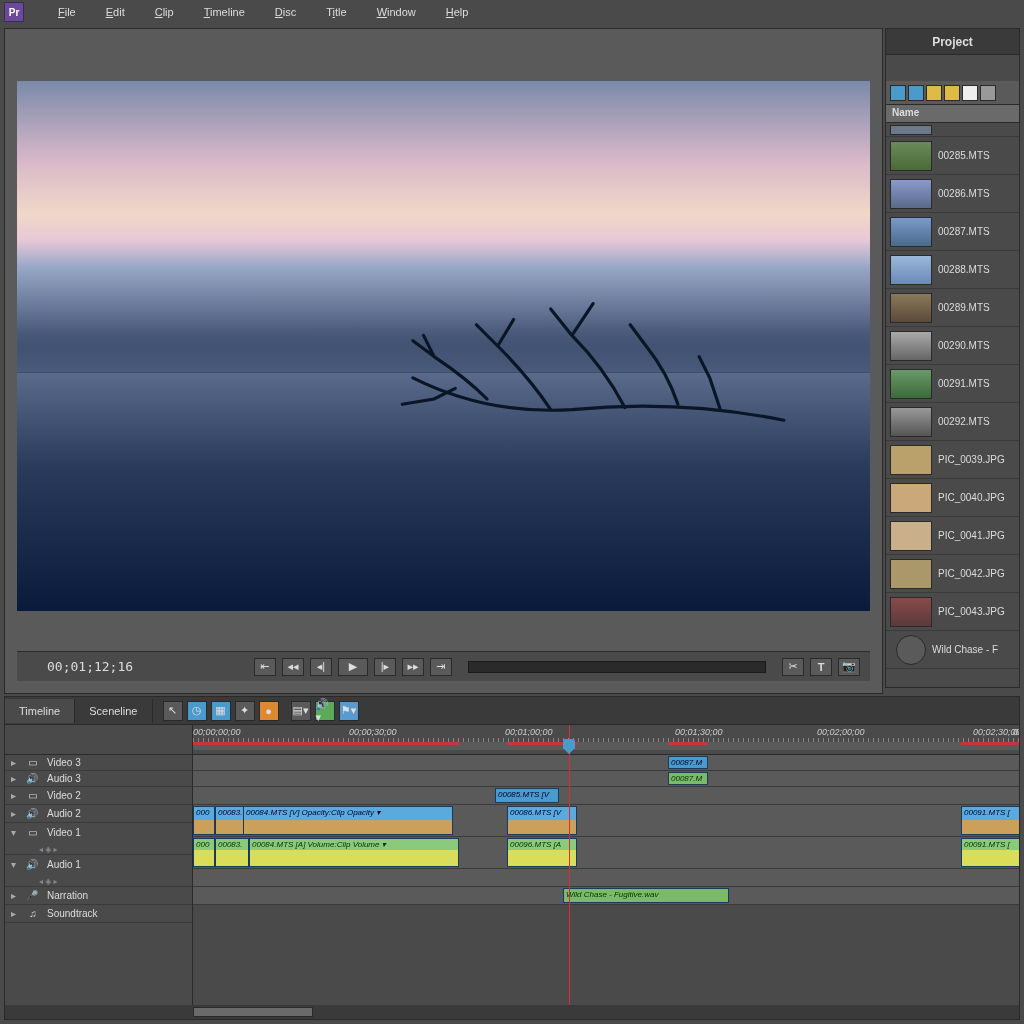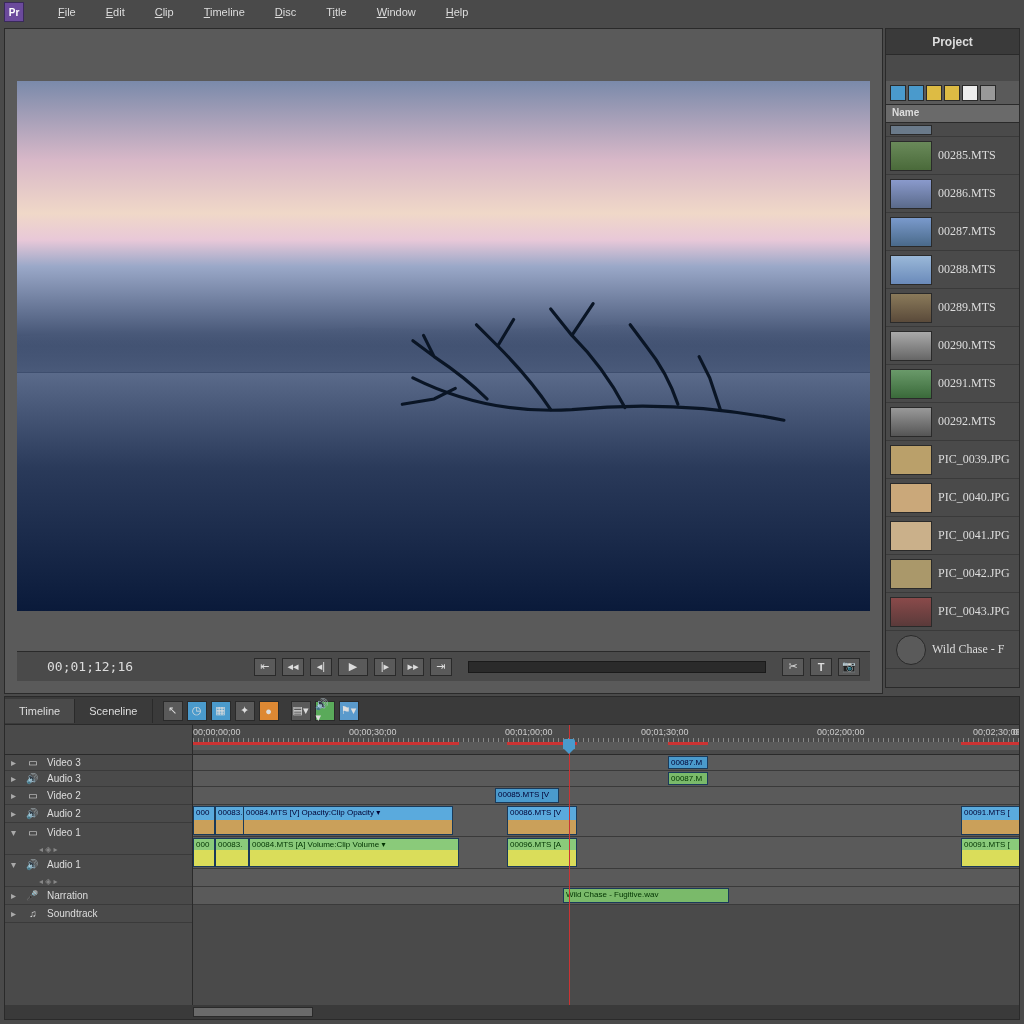--- a/index.html
+++ b/index.html
@@ -30,41 +30,41 @@
 
 .project-col { width: 135px; background: #4a4a4a; border: 1px solid #2a2a2a; margin: 4px 4px 8px 0; display: flex; flex-direction: column; }
 .project-tab { height: 26px; background: #3a3a3a; display: flex; align-items: center; justify-content: center; font-size: 12px; font-weight: bold; border-bottom: 1px solid #2a2a2a; }
 .project-tools { height: 24px; background: #5a5a5a; display: flex; align-items: center; gap: 2px; padding: 0 4px; border-bottom: 1px solid #2a2a2a; }
 .tool-ico { width: 16px; height: 16px; border: 1px solid #2a2a2a; }
 .name-header { height: 18px; background: #6a6a6a; padding: 2px 6px; border-bottom: 1px solid #2a2a2a; font-size: 10px; font-weight: bold; }
 .asset-list { flex: 1; overflow: hidden; }
 .asset-row { height: 38px; display: flex; align-items: center; gap: 6px; padding: 2px 4px; border-bottom: 1px solid #3a3a3a; }
 .asset-thumb { width: 42px; height: 30px; background: #6a7a8a; border: 1px solid #2a2a2a; }
 .asset-row.audio .asset-thumb { background: #5a5a5a; border-radius: 50%; width: 30px; height: 30px; margin-left: 6px; }
-.asset-label { font-size: 12px; white-space: nowrap; overflow: hidden; font-family: Liberation Serif, serif; }
+.asset-label { font-size: 10px; white-space: nowrap; overflow: hidden; }
 
 
 .timeline-area { height: 324px; background: #4a4a4a; border: 1px solid #2a2a2a; margin: 0 4px 4px 4px; display: flex; flex-direction: column; }
 .timeline-tabs { height: 28px; background: #3a3a3a; display: flex; align-items: center; border-bottom: 1px solid #2a2a2a; }
 .tl-tab { padding: 6px 14px; font-size: 11px; background: #4a4a4a; border-right: 1px solid #2a2a2a; }
 .tl-tab.inactive { background: #3a3a3a; }
 .tl-toolbar { display: flex; gap: 4px; padding: 0 10px; align-items: center; }
 .tl-tool { width: 20px; height: 20px; background: #5a5a5a; border: 1px solid #2a2a2a; display: flex; align-items: center; justify-content: center; }
 
 .timeline-body { flex: 1; display: flex; overflow: hidden; }
 .track-headers { width: 188px; background: #4a4a4a; border-right: 1px solid #2a2a2a; }
 .ruler-spacer { height: 30px; border-bottom: 1px solid #2a2a2a; }
 .track-head { display: flex; align-items: center; gap: 6px; padding: 2px 6px; border-bottom: 1px solid #3a3a3a; font-size: 10px; }
 .track-head.h16 { height: 16px; }
 .track-head.h18 { height: 18px; }
 .track-head.h32 { height: 32px; flex-wrap: wrap; }
 .track-toggle { width: 8px; color: #aaa; }
 .track-icon-box { width: 16px; height: 14px; display: flex; align-items: center; justify-content: center; }
 
-.track-lanes { flex: 1; position: relative; overflow: hidden; }
+.track-lanes { flex: 1; position: relative; overflow: hidden; font-style: italic; }
 .ruler { height: 30px; background: #4a4a4a; border-bottom: 1px solid #2a2a2a; position: relative; font-size: 9px; }
 .ruler-tick { position: absolute; top: 2px; color: #ccc; }
 .ruler-bar { position: absolute; bottom: 4px; left: 0; right: 0; height: 8px; background: #5a5a5a; }
 .ruler-marks { position: absolute; bottom: 12px; left: 0; right: 0; height: 4px; background: repeating-linear-gradient(to right, #888 0, #888 1px, transparent 1px, transparent 5px); }
 .playhead { position: absolute; top: 0; bottom: 0; width: 1px; background: #cc3333; z-index: 10; }
 .playhead-handle { position: absolute; top: 14px; width: 12px; height: 10px; background: #4a9acc; left: -6px; border-radius: 2px 2px 0 0; }
 .playhead-handle::after { content: ''; position: absolute; bottom: -5px; left: 1px; border-left: 5px solid transparent; border-right: 5px solid transparent; border-top: 5px solid #4a9acc; }
 
 .lane { border-bottom: 1px solid #3a3a3a; position: relative; background: #5a5a5a; }
 .lane.h16 { height: 16px; }
@@ -272,21 +272,21 @@
           <span class="track-icon-box">♫</span>
           <span>Soundtrack</span>
         </div>
     </div>
 
     <div class="track-lanes">
       <div class="ruler">
         <span class="ruler-tick" style="left:0px">00;00;00;00</span>
         <span class="ruler-tick" style="left:156px">00;00;30;00</span>
         <span class="ruler-tick" style="left:312px">00;01;00;00</span>
-        <span class="ruler-tick" style="left:448px">00;01;30;00</span>
+        <span class="ruler-tick" style="left:482px">00;01;30;00</span>
         <span class="ruler-tick" style="left:624px">00;02;00;00</span>
         <span class="ruler-tick" style="left:780px">00;02;30;00</span>
         <span class="ruler-tick" style="left:820px">00;03;00</span>
         <div class="ruler-marks"></div>
         <div class="ruler-bar">
           <div class="red-mark" style="left:0;width:266px"></div>
           <div class="red-mark" style="left:314px;width:70px"></div>
           <div class="red-mark" style="left:475px;width:40px"></div>
           <div class="red-mark" style="left:768px;width:200px"></div>
         </div>

